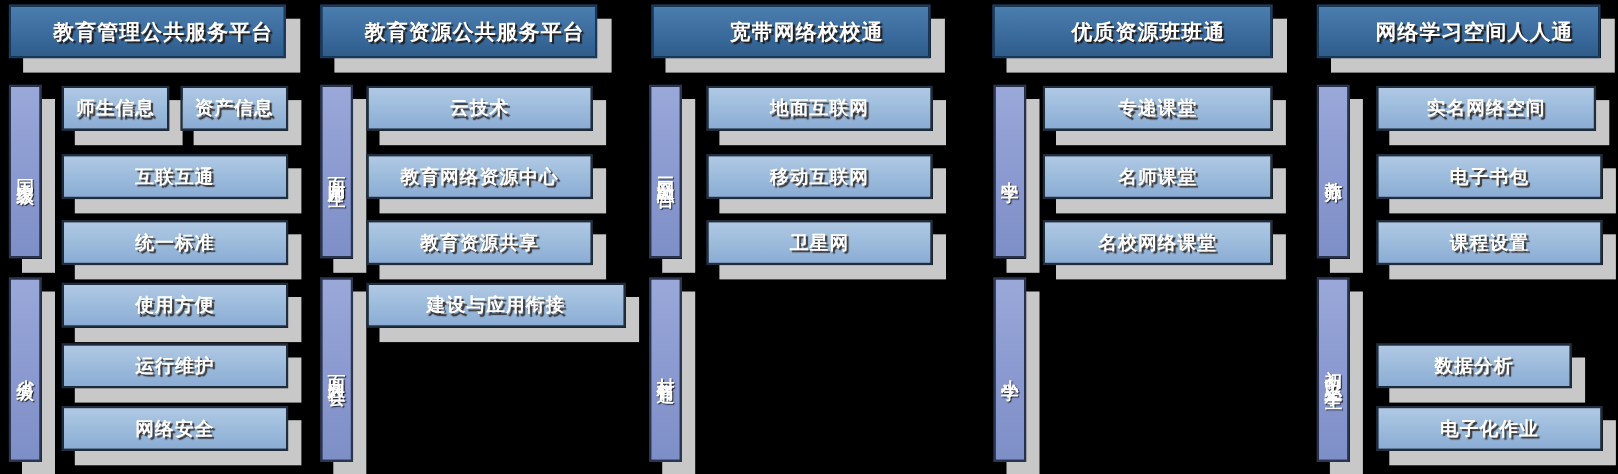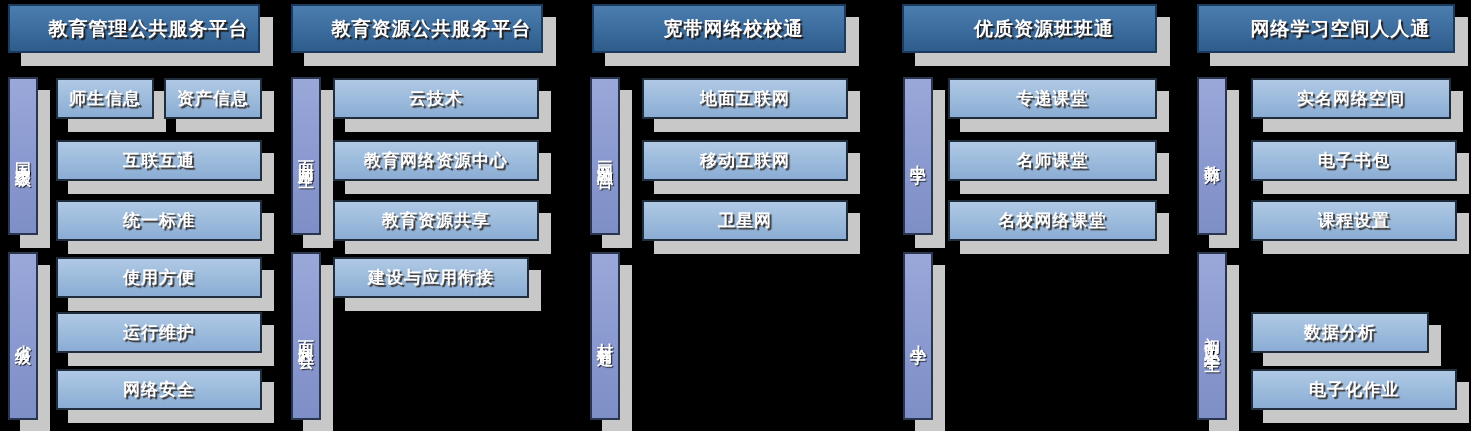--- a/index.html
+++ b/index.html
@@ -67,21 +67,21 @@
   <div class="vbar" style="left:291px;top:77px;height:158px">
     <span>面向师生</span>
   </div>
   <div class="item" style="left:333px;top:78px;width:206px">云技术</div>
   <div class="item" style="left:333px;top:140px;width:206px">教育网络资源中心</div>
   <div class="item" style="left:333px;top:200px;width:206px">教育资源共享</div>
 
   <div class="vbar" style="left:291px;top:252px;height:168px">
     <span>面向社会</span>
   </div>
-  <div class="item" style="left:333px;top:257px;width:196px">建设与应用衔接</div>
+  <div class="item" style="left:333px;top:257px;width:236px">建设与应用衔接</div>
 
   <div class="hdr" style="left:592px;width:254px">宽带网络校校通</div>
 
   <div class="vbar" style="left:590px;top:77px;height:158px">
     <span>三网融合</span>
   </div>
   <div class="item" style="left:642px;top:78px;width:206px">地面互联网</div>
   <div class="item" style="left:642px;top:140px;width:206px">移动互联网</div>
   <div class="item" style="left:642px;top:200px;width:206px">卫星网</div>
 

